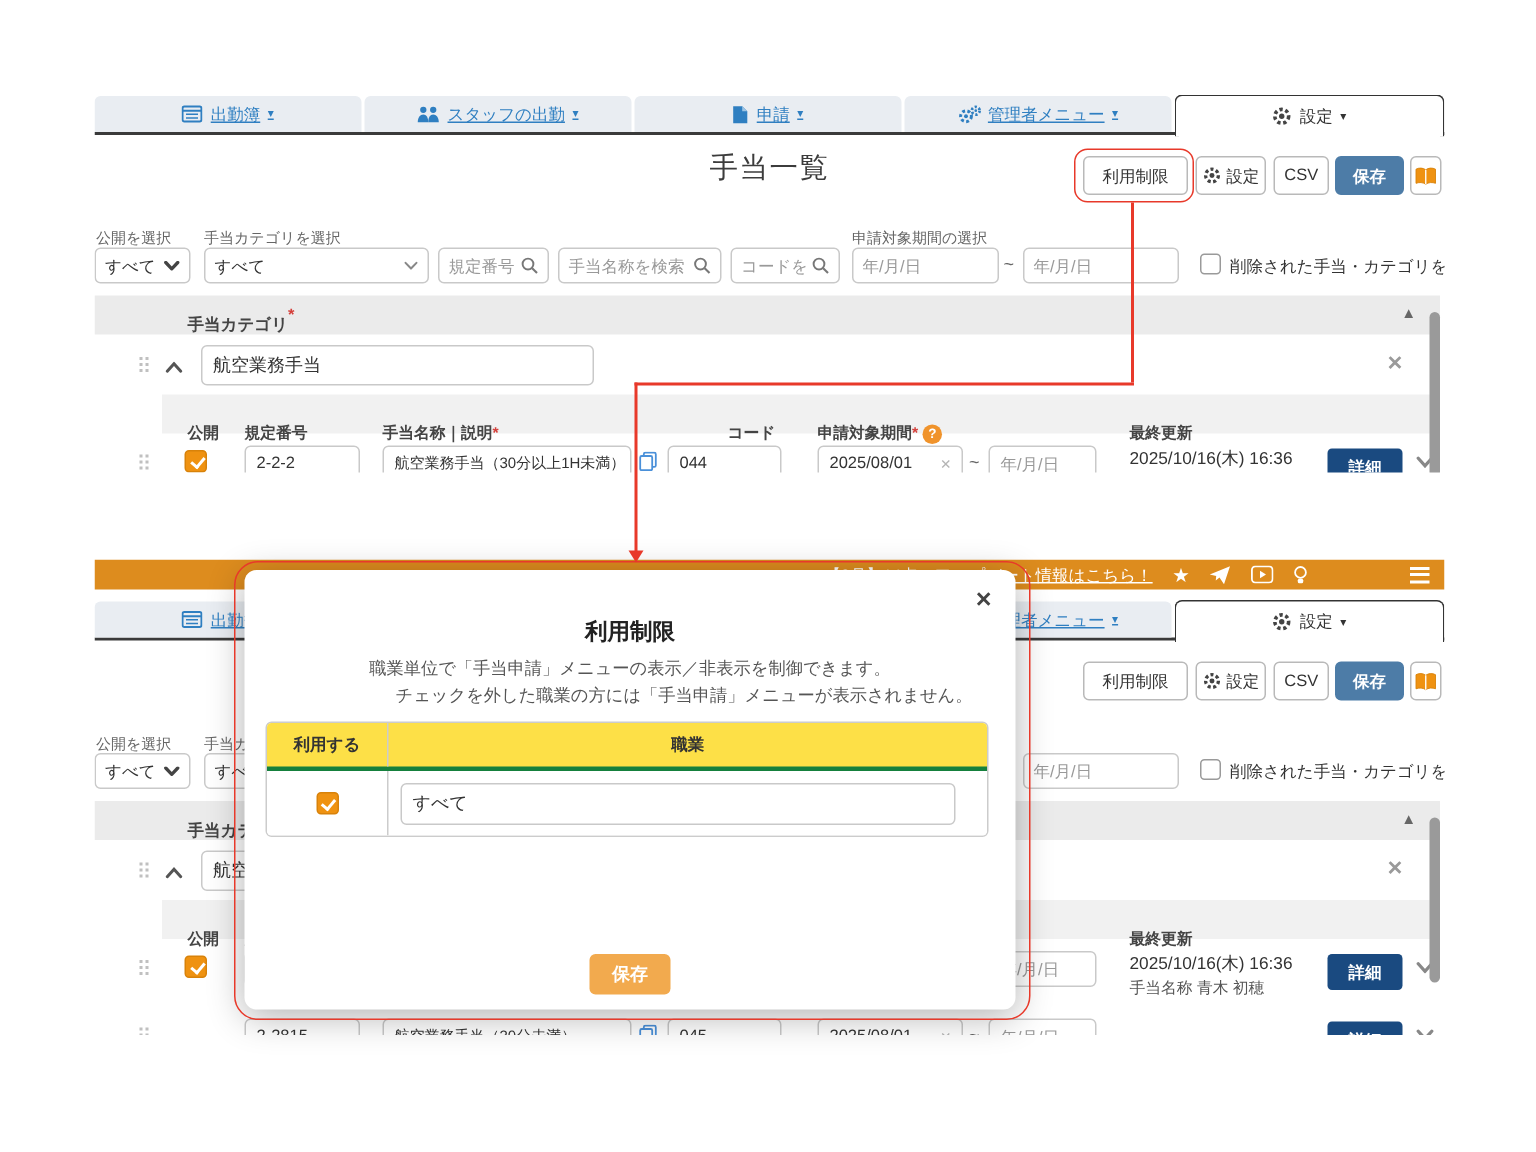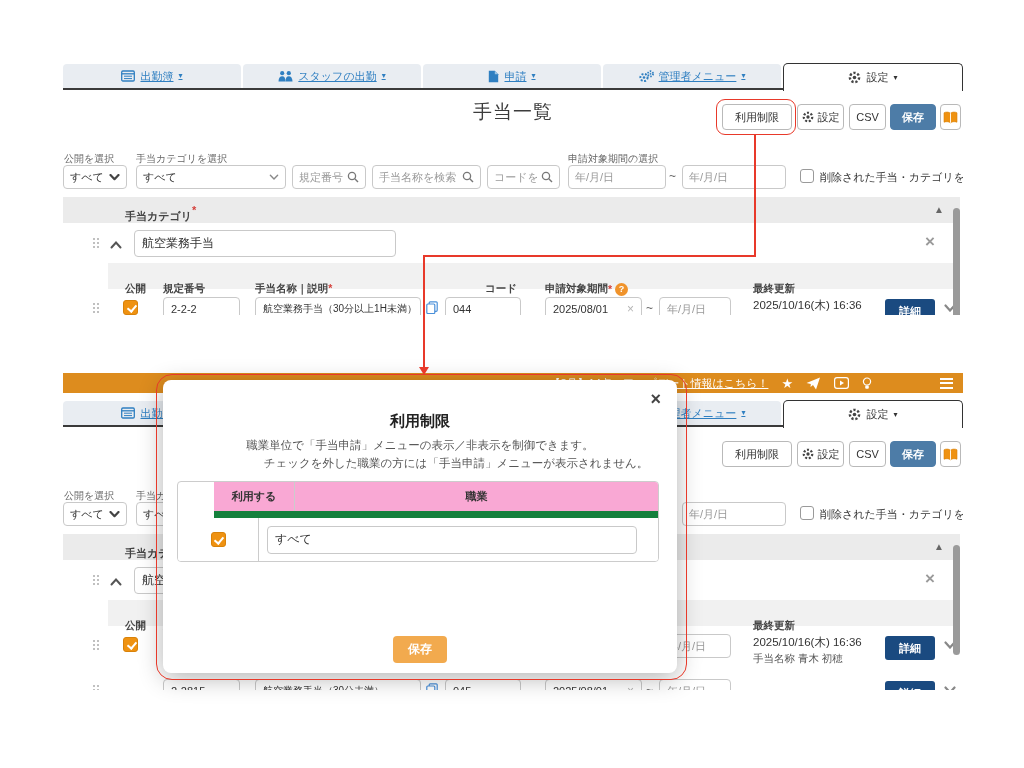--- a/index.html
+++ b/index.html
@@ -53,21 +53,21 @@
   .modal{background:#fff;border-radius:8px;box-shadow:0 5px 24px rgba(0,0,0,.3);z-index:30;}
   .outline{border:1.6px solid #e8392a;border-radius:16px;z-index:35;pointer-events:none;box-sizing:border-box;}
   .redline{background:#e8392a;z-index:40;pointer-events:none;}
   .redrect{border:1.5px solid #e8392a;border-radius:9px;z-index:40;pointer-events:none;box-sizing:border-box;}
   .arrowdown{width:0;height:0;border-left:5px solid transparent;border-right:5px solid transparent;
              border-top:8px solid #e8392a;z-index:40;}
   .mclose{font-size:18px;font-weight:bold;color:#444;line-height:1;cursor:pointer;}
   .mtitle{font-weight:bold;font-size:15px;text-align:center;color:#222;}
   .mdesc{font-size:11.5px;color:#555;text-align:center;width:100%;}
   .mtable{border:1px solid #ccc;border-radius:4px;overflow:hidden;box-sizing:border-box;}
-  .mthead{display:flex;background:#f9a8d4;border-bottom:7px solid #15803d;height:29px;margin-left:36px;}
+  .mthead{display:flex;background:#fde047;border-bottom:3px solid #15803d;height:29px;}
   .mthead .c1{width:80px;border-right:1px solid #ccc;display:flex;align-items:center;justify-content:center;font-size:11px;font-weight:bold;}
   .mthead .c2{flex:1;display:flex;align-items:center;justify-content:center;font-size:11px;font-weight:bold;}
   .mtbody{display:flex;height:43px;background:#fff;}
   .mtbody .c1{width:80px;border-right:1px solid #ccc;display:flex;align-items:center;justify-content:center;}
   .mtbody .c2{flex:1;display:flex;align-items:center;padding:0 8px;}
   .msave{background:#f2aa4e;color:#fff;font-weight:bold;font-size:12px;border-radius:4px;display:flex;
          align-items:center;justify-content:center;cursor:pointer;}
   .updt{font-size:11.5px;color:#333;white-space:nowrap;}
   .updt2{font-size:10.5px;color:#555;white-space:nowrap;}
 </style>

